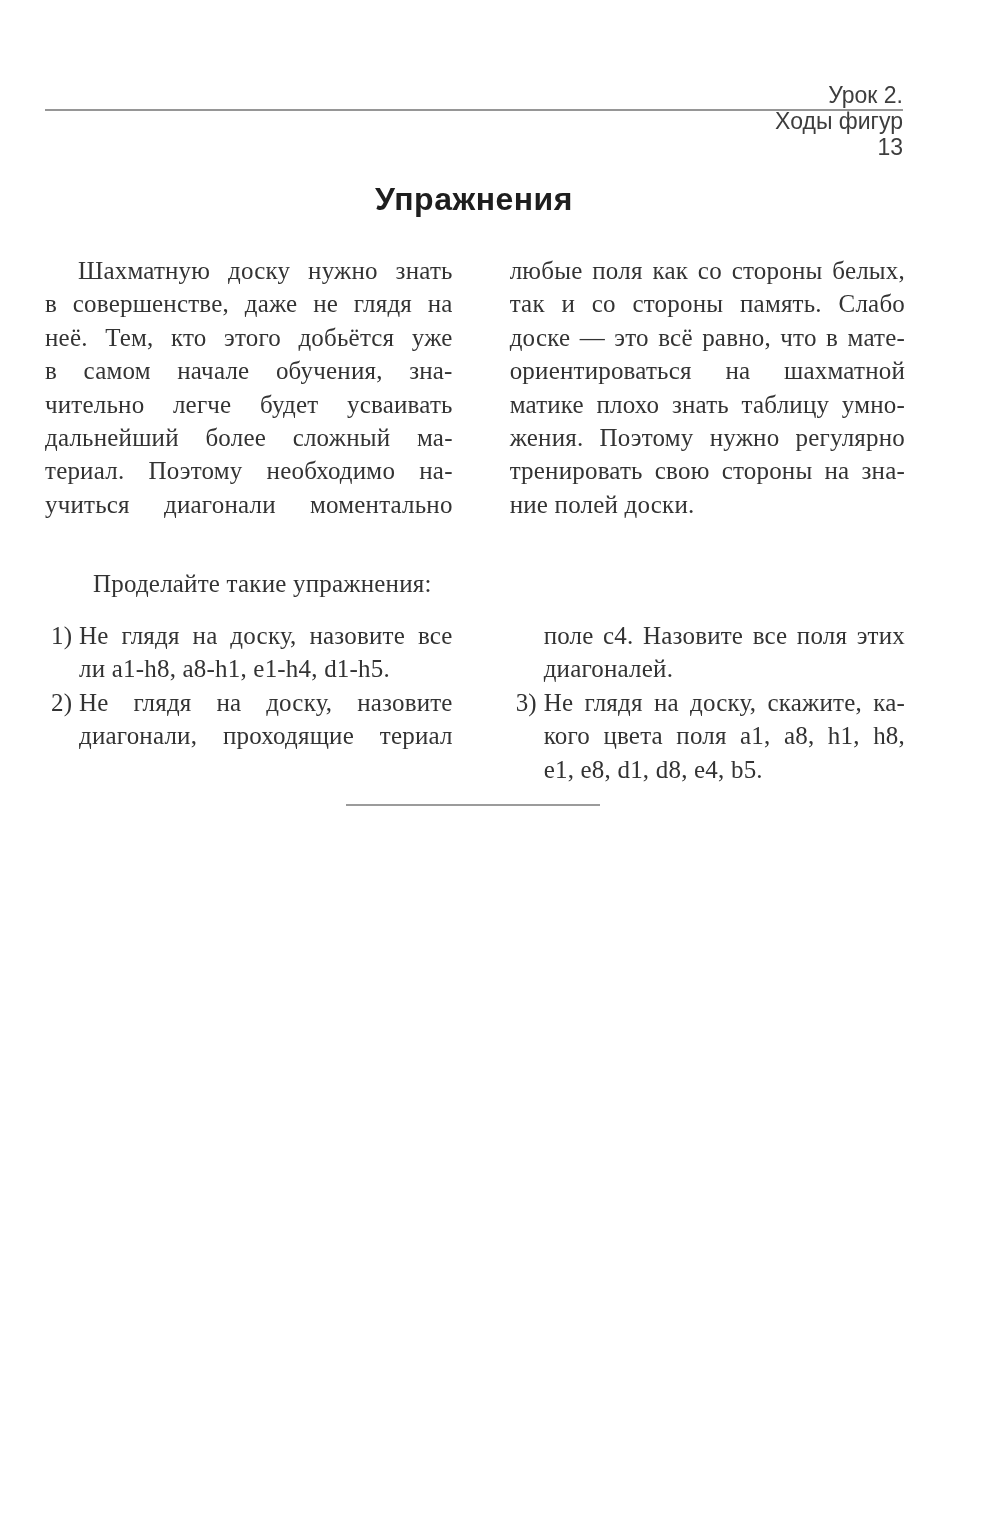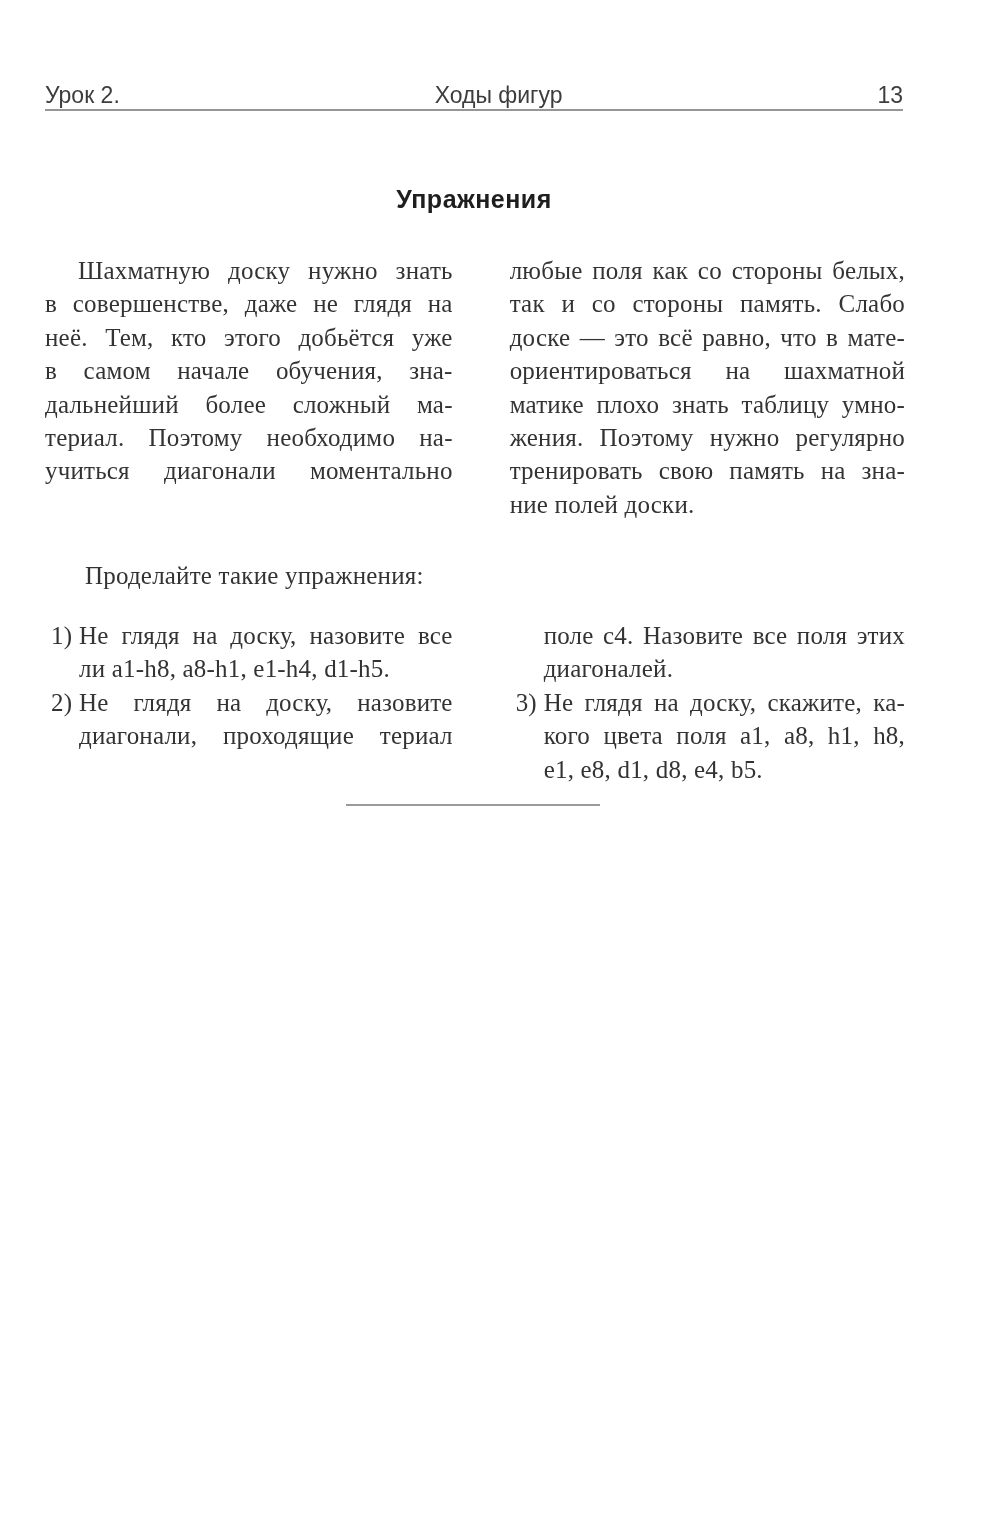--- a/index.html
+++ b/index.html
@@ -17,45 +17,46 @@
     overflow: hidden;
   }
   
   .running-head {
     position: absolute;
     left: 45px;
     top: 82px;
     width: 858px;
     display: flex;
     justify-content: space-between;
-    align-items: center;
+    align-items: flex-end;
     font-family: "Liberation Sans", sans-serif;
     font-size: 23px;
     line-height: 26px;
     color: #3d3d3d;
+    flex-direction: column;
   }
   .head-rule {
     position: absolute;
     left: 45px;
     top: 109px;
     width: 858px;
     height: 2px;
     background: #969696;
   }
   
   .section-title {
     position: absolute;
     left: 45px;
     top: 181px;
     width: 858px;
     margin: 0;
     text-align: center;
     font-family: "Liberation Sans", sans-serif;
     font-weight: bold;
-    font-size: 25px;
+    font-size: 32px;
     line-height: 36px;
     letter-spacing: 0.5px;
     color: #1e1e1e;
   }
   
   .columns {
     position: absolute;
     left: 45px;
     width: 860px;
     display: flex;
@@ -88,21 +89,21 @@
     top: 0;
     width: 28px;
     text-align: left;
   }
   
   .prompt {
     position: absolute;
     left: 45px;
     top: 551px;
     width: 860px;
-    margin: 8px;
+    margin: 16px;
     font-size: 25px;
     line-height: 33px;
     text-indent: 32px;
     letter-spacing: 0.2px;
     color: #333333;
   }
   
   .foot-rule {
     position: absolute;
     left: 346px;
@@ -125,32 +126,33 @@
   <div class="head-rule"></div>
 
   <h1 class="section-title">Упражнения</h1>
 
   <div class="columns intro">
     <div class="col">
         <div class="line first"><span>Шахматную доску нужно знать</span></div>
         <div class="line"><span>в совершенстве, даже не глядя на</span></div>
         <div class="line"><span>неё. Тем, кто этого добьётся уже</span></div>
         <div class="line"><span>в самом начале обучения, зна-</span></div>
+        <div class="line"><span>чительно легче будет усваивать</span></div>
         <div class="line"><span>дальнейший более сложный ма-</span></div>
         <div class="line"><span>териал. Поэтому необходимо на-</span></div>
         <div class="line"><span>учиться диагонали моментально</span></div>
       </div>
     <div class="col right">
         <div class="line"><span>любые поля как со стороны белых,</span></div>
         <div class="line"><span>так и со стороны память. Слабо</span></div>
         <div class="line"><span>доске — это всё равно, что в мате-</span></div>
         <div class="line"><span>ориентироваться на шахматной</span></div>
         <div class="line"><span>матике плохо знать таблицу умно-</span></div>
         <div class="line"><span>жения. Поэтому нужно регулярно</span></div>
-        <div class="line"><span>тренировать свою память на зна-</span></div>
+        <div class="line"><span>тренировать свою стороны на зна-</span></div>
         <div class="line end"><span>ние полей доски.</span></div>
       </div>
   </div>
 
   <p class="prompt">Проделайте такие упражнения:</p>
 
   <div class="columns exercises">
     <div class="col">
         <div class="line"><span class="marker">1)</span><span>Не глядя на доску, назовите все</span></div>
         <div class="line end"><span class="marker"></span><span>ли a1-h8, a8-h1, e1-h4, d1-h5.</span></div>

